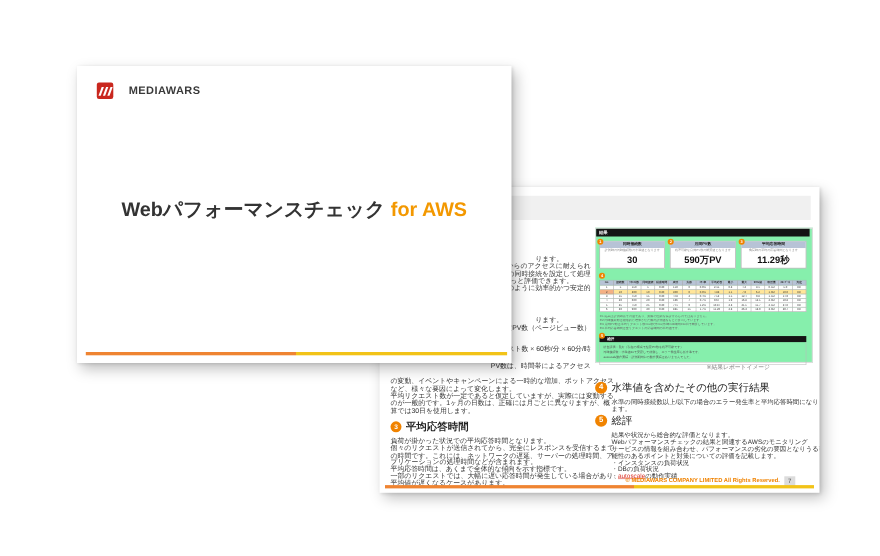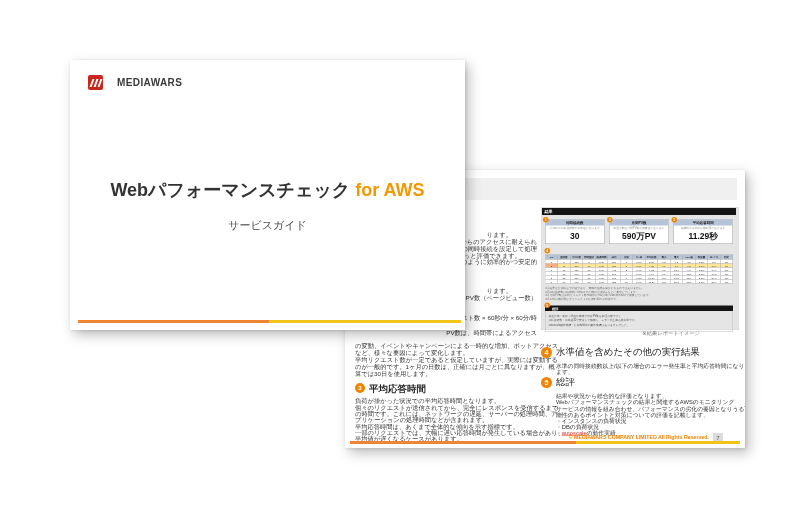--- a/index.html
+++ b/index.html
@@ -42,21 +42,21 @@
   #fragLead{margin-top:16px;}
   #fragA div:nth-child(1),#fragB div:nth-child(1){padding-right:50px;}
   #fragA div:nth-child(4){padding-right:32px;}
   #paraD{margin-top:14px;}
   .sec3head{margin-top:12px;display:flex;align-items:center;gap:8px;}
   .sec3head .num{width:20px;height:20px;font-size:12px;}
   .sec3head .h3t{font-size:19px;font-weight:bold;color:#222;}
   .body3{margin-top:10px;line-height:12.6px;}
 
   .rightcol{position:absolute;left:196px;top:0;width:196px;}
-  .report{position:absolute;top:37px;left:0;width:196px;height:121px;border:1px solid #ddd;background:#e5e5e5;}
+  .report{position:absolute;top:37px;left:0;width:196px;height:121px;border:1px solid #ddd;background:#86efac;}
   .rep-inner{width:388px;}
   .rep-bar{height:14px;background:#141414;color:#fff;font-size:8px;font-weight:bold;line-height:14px;padding-left:5px;}
   .cards{display:flex;gap:9px;padding:8px 6px 5px;}
   .card{flex:1;border:1px solid #999;position:relative;background:#fff;}
   .card-h{height:12px;background:#b7c3d6;font-size:7px;font-weight:bold;text-align:center;line-height:12px;color:#222;overflow:hidden;white-space:nowrap;}
   .card-s{font-size:5.5px;color:#888;text-align:center;height:9px;line-height:9px;overflow:hidden;white-space:nowrap;padding:0 2px;}
   .card-v{font-size:17px;font-weight:bold;text-align:center;height:27px;line-height:25px;color:#111;white-space:nowrap;}
   .card .num{position:absolute;left:-5px;top:-5px;width:11px;height:11px;font-size:7px;}
   .mt-wrap{margin:16px 6px 0;position:relative;}
   .mt-wrap .num{position:absolute;left:-1px;top:-13px;width:11px;height:11px;font-size:7px;}
@@ -360,17 +360,16 @@
       <span class="logo-mark">
           <i></i>
           <i></i>
           <i></i>
         </span>
       <span class="logo-text">MEDIAWARS</span>
     </div>
     <div class="title">
       <span>Webパフォーマンスチェック</span><span class="accent"> for AWS</span>
     </div>
-    <div class="subtitle">サービスガイド</div>
     <div class="stripe stripe1"></div>
   </div>
 
 </div>
 
 </body></html>

